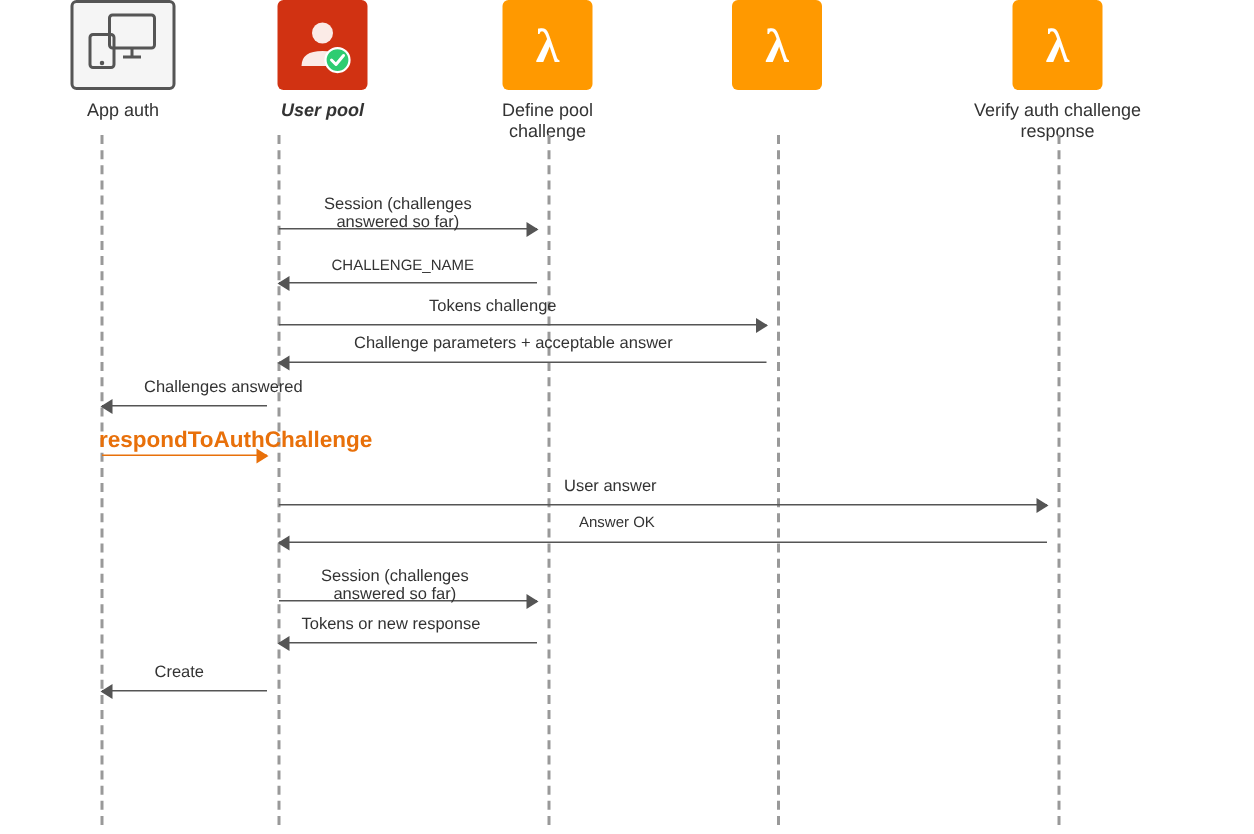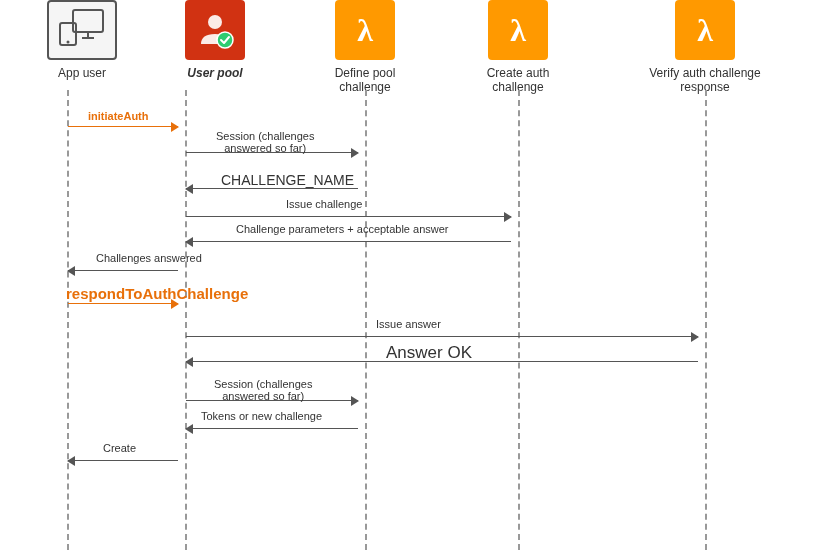--- a/index.html
+++ b/index.html
@@ -92,21 +92,21 @@
       <svg class="device-svg" viewBox="0 0 55 50" xmlns="http://www.w3.org/2000/svg">
 
         <rect x="18" y="5" width="30" height="22" rx="2" fill="none" stroke="#555" stroke-width="2"></rect>
         <line x1="33" y1="27" x2="33" y2="33" stroke="#555" stroke-width="2"></line>
         <line x1="27" y1="33" x2="39" y2="33" stroke="#555" stroke-width="2"></line>
 
         <rect x="5" y="18" width="16" height="22" rx="2" fill="none" stroke="#555" stroke-width="2"></rect>
         <circle cx="13" cy="37" r="1.5" fill="#555"></circle>
       </svg>
     </div>
-    <div class="actor-label">App user</div>
+    <div class="actor-label">App auth</div>
   </div>
 
   <div class="actor" style="left: 155px; font-style: italic;">
     <div class="userpool-box">
       <svg width="44" height="44" viewBox="0 0 44 44" xmlns="http://www.w3.org/2000/svg">
 
         <circle cx="22" cy="14" r="7" fill="white" opacity="0.9"></circle>
         <path d="M8 36 Q8 26 22 26 Q36 26 36 36" fill="white" opacity="0.9"></path>
 
         <circle cx="32" cy="32" r="8" fill="#2ecc71" stroke="white" stroke-width="1.5"></circle>
@@ -120,62 +120,55 @@
     <div class="lambda-box">
       <span class="lambda-symbol">λ</span>
     </div>
     <div class="actor-label">Define pool challenge</div>
   </div>
 
   <div class="actor" style="left: 463px; width: 110px;">
     <div class="lambda-box">
       <span class="lambda-symbol">λ</span>
     </div>
-    <div class="actor-label">Create auth challenge</div>
   </div>
 
   <div class="actor" style="left: 640px; width: 130px;">
     <div class="lambda-box">
       <span class="lambda-symbol">λ</span>
     </div>
     <div class="actor-label" style="text-align:center;">Verify auth challenge<br>response</div>
   </div>
 
   <div class="lifeline" style="left: 67px;"></div>
   <div class="lifeline" style="left: 185px;"></div>
   <div class="lifeline" style="left: 365px;"></div>
   <div class="lifeline" style="left: 518px;"></div>
   <div class="lifeline" style="left: 705px;"></div>
 
-  <div style="position:absolute; top:118px; left:68px; width:117px; height:16px;">
-    <div style="position:relative; height:1px; background:#e8700a; top:8px; width:110px;">
-      <div style="position:absolute; right:-1px; top:-4px; width:0; height:0; border-top:5px solid transparent; border-bottom:5px solid transparent; border-left:8px solid #e8700a;"></div>
-    </div>
-    <div style="position:absolute; top:-8px; left:20px; font-size:11px; color:#e8700a; font-weight:bold; white-space:nowrap;">initiateAuth</div>
-  </div>
 
   <div style="position:absolute; top:130px; left:186px; width:179px;">
     <div style="position:relative; height:1px; background:#555; top:22px; width:172px;">
       <div style="position:absolute; right:-1px; top:-4px; width:0; height:0; border-top:5px solid transparent; border-bottom:5px solid transparent; border-left:8px solid #555;"></div>
     </div>
     <div style="position:absolute; top:0px; left:30px; font-size:11px; color:#333; text-align:center; white-space:nowrap;">Session (challenges<br>answered so far)</div>
   </div>
 
   <div style="position:absolute; top:180px; left:186px; width:179px;">
     <div style="position:relative; height:1px; background:#555; top:8px; width:172px;">
       <div style="position:absolute; left:-1px; top:-4px; width:0; height:0; border-top:5px solid transparent; border-bottom:5px solid transparent; border-right:8px solid #555;"></div>
     </div>
-    <div style="position:absolute; top:-8px; left:35px; font-size:14px; color:#333; white-space:nowrap;">CHALLENGE_NAME</div>
+    <div style="position:absolute; top:-8px; left:35px; font-size:10px; color:#333; white-space:nowrap;">CHALLENGE_NAME</div>
   </div>
 
   <div style="position:absolute; top:208px; left:186px; width:332px;">
     <div style="position:relative; height:1px; background:#555; top:8px; width:325px;">
       <div style="position:absolute; right:-1px; top:-4px; width:0; height:0; border-top:5px solid transparent; border-bottom:5px solid transparent; border-left:8px solid #555;"></div>
     </div>
-    <div style="position:absolute; top:-10px; left:100px; font-size:11px; color:#333; white-space:nowrap;">Issue challenge</div>
+    <div style="position:absolute; top:-10px; left:100px; font-size:11px; color:#333; white-space:nowrap;">Tokens challenge</div>
   </div>
 
   <div style="position:absolute; top:233px; left:186px; width:332px;">
     <div style="position:relative; height:1px; background:#555; top:8px; width:325px;">
       <div style="position:absolute; left:-1px; top:-4px; width:0; height:0; border-top:5px solid transparent; border-bottom:5px solid transparent; border-right:8px solid #555;"></div>
     </div>
     <div style="position:absolute; top:-10px; left:50px; font-size:11px; color:#333; white-space:nowrap;">Challenge parameters + acceptable answer</div>
   </div>
 
   <div style="position:absolute; top:262px; left:68px; width:117px;">
@@ -189,42 +182,42 @@
     <div style="position:relative; height:1px; background:#e8700a; top:8px; width:110px;">
       <div style="position:absolute; right:-1px; top:-4px; width:0; height:0; border-top:5px solid transparent; border-bottom:5px solid transparent; border-left:8px solid #e8700a;"></div>
     </div>
     <div style="position:absolute; top:-10px; left:-2px; font-size:15px; color:#e8700a; font-weight:bold; white-space:nowrap;">respondToAuthChallenge</div>
   </div>
 
   <div style="position:absolute; top:328px; left:186px; width:519px;">
     <div style="position:relative; height:1px; background:#555; top:8px; width:512px;">
       <div style="position:absolute; right:-1px; top:-4px; width:0; height:0; border-top:5px solid transparent; border-bottom:5px solid transparent; border-left:8px solid #555;"></div>
     </div>
-    <div style="position:absolute; top:-10px; left:190px; font-size:11px; color:#333; white-space:nowrap;">Issue answer</div>
+    <div style="position:absolute; top:-10px; left:190px; font-size:11px; color:#333; white-space:nowrap;">User answer</div>
   </div>
 
   <div style="position:absolute; top:353px; left:186px; width:519px;">
     <div style="position:relative; height:1px; background:#555; top:8px; width:512px;">
       <div style="position:absolute; left:-1px; top:-4px; width:0; height:0; border-top:5px solid transparent; border-bottom:5px solid transparent; border-right:8px solid #555;"></div>
     </div>
-    <div style="position:absolute; top:-10px; left:200px; font-size:17px; color:#333; white-space:nowrap;">Answer OK</div>
+    <div style="position:absolute; top:-10px; left:200px; font-size:10px; color:#333; white-space:nowrap;">Answer OK</div>
   </div>
 
   <div style="position:absolute; top:378px; left:186px; width:179px;">
     <div style="position:relative; height:1px; background:#555; top:22px; width:172px;">
       <div style="position:absolute; right:-1px; top:-4px; width:0; height:0; border-top:5px solid transparent; border-bottom:5px solid transparent; border-left:8px solid #555;"></div>
     </div>
     <div style="position:absolute; top:0px; left:28px; font-size:11px; color:#333; text-align:center; white-space:nowrap;">Session (challenges<br>answered so far)</div>
   </div>
 
   <div style="position:absolute; top:420px; left:186px; width:179px;">
     <div style="position:relative; height:1px; background:#555; top:8px; width:172px;">
       <div style="position:absolute; left:-1px; top:-4px; width:0; height:0; border-top:5px solid transparent; border-bottom:5px solid transparent; border-right:8px solid #555;"></div>
     </div>
-    <div style="position:absolute; top:-10px; left:15px; font-size:11px; color:#333; white-space:nowrap;">Tokens or new challenge</div>
+    <div style="position:absolute; top:-10px; left:15px; font-size:11px; color:#333; white-space:nowrap;">Tokens or new response</div>
   </div>
 
   <div style="position:absolute; top:452px; left:68px; width:117px;">
     <div style="position:relative; height:1px; background:#555; top:8px; width:110px;">
       <div style="position:absolute; left:-1px; top:-4px; width:0; height:0; border-top:5px solid transparent; border-bottom:5px solid transparent; border-right:8px solid #555;"></div>
     </div>
     <div style="position:absolute; top:-10px; left:35px; font-size:11px; color:#333; white-space:nowrap;">Create</div>
   </div>
 
 </div>

